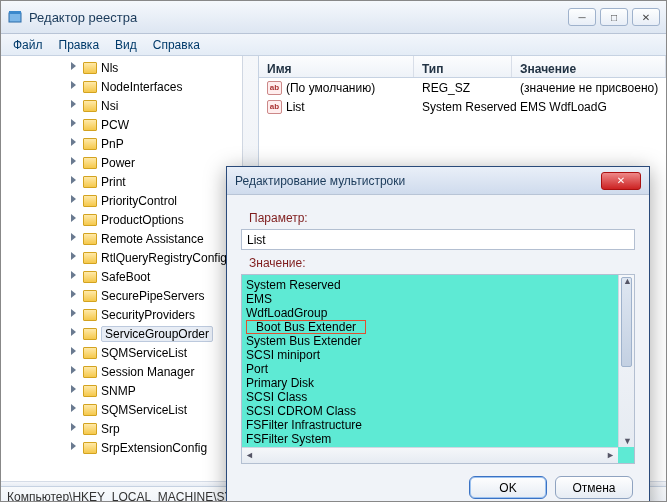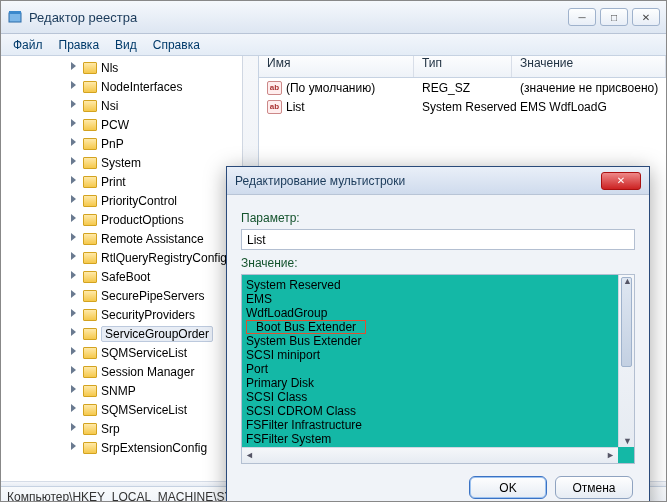--- a/index.html
+++ b/index.html
@@ -104,22 +104,23 @@
     overflow:hidden;
   }
   .columns {
     display:flex;
     height:22px;
     background: linear-gradient(#fcfdfe,#eef2f8);
     border-bottom:1px solid #c6d2e2;
   }
   .col {
     border-right:1px solid #d8dee8;
-    padding:0 8px;
+    padding:6px 8px;
     color:#234;
+    font-weight:bold;
   }
   .col.name { width:155px; }
   .col.type { width:98px; }
   .col.val { flex:1; }
   .row { display:flex; height:19px; align-items:center;justify-content:space-between; }
   .cell { padding:0 8px; overflow:hidden; white-space:nowrap; }
   .cell.name { width:155px; display:flex; align-items:center; gap:4px; }
   .cell.type { width:98px; }
   .cell.val { flex:1; }
   .val-icon {
@@ -170,31 +171,31 @@
     margin-left:auto;
     width:40px;height:18px;
     background:linear-gradient(#e88,#c22);
     border:1px solid #a11;
     border-radius:3px;
     color:#fff;
     display:flex;align-items:center;justify-content:center;
     font-size:10px;
   }
   .dlg-body { padding:10px 14px; }
-  .field-label { color:#14532d; margin-bottom:4px; margin-top:6px; }
+  .field-label { color:#7f1d1d; margin-bottom:4px; margin-top:6px;margin-left:8px; }
   .text-field {
     width:100%; height:21px;
     background:#fff;
     border:1px solid #b3bfd1;
     padding:2px 5px;
     font-family:inherit;font-size:12px;
   }
   .multibox {
     width:100%; height:190px;
-    background:#14b8a6;
+    background:#5eead4;
     border:1px solid #b3bfd1;
     padding:3px 4px;
     overflow:hidden;
     position:relative;
   }
   .multibox .line { height:14px; line-height:14px; white-space:nowrap; }
   .highlighted { border:1px solid #e05030; padding:0 9px; display:inline-block; line-height:12px; }
   .mb-scroll { position:absolute; right:0; top:0; bottom:16px; width:16px; background:linear-gradient(#f5f7fa,#e6ebf2); border-left:1px solid #d0d7e2;}
   .mb-thumb { position:absolute; left:2px; right:2px; top:2px; height:90px; background:linear-gradient(#dfe7f2,#c3d0e2); border:1px solid #9fb2cc; border-radius:2px;}
   .mb-hscroll { position:absolute; left:0; right:16px; bottom:0; height:16px; background:linear-gradient(#f5f7fa,#e6ebf2); border-top:1px solid #d0d7e2;}
@@ -261,21 +262,21 @@
         <span class="label">PCW</span>
       </div>
       <div class="tree-item">
         <span class="expander"></span>
         <span class="folder-icon"></span>
         <span class="label">PnP</span>
       </div>
       <div class="tree-item">
         <span class="expander"></span>
         <span class="folder-icon"></span>
-        <span class="label">System</span>
+        <span class="label">Power</span>
       </div>
       <div class="tree-item">
         <span class="expander"></span>
         <span class="folder-icon"></span>
         <span class="label">Print</span>
       </div>
       <div class="tree-item">
         <span class="expander"></span>
         <span class="folder-icon"></span>
         <span class="label">PriorityControl</span>

